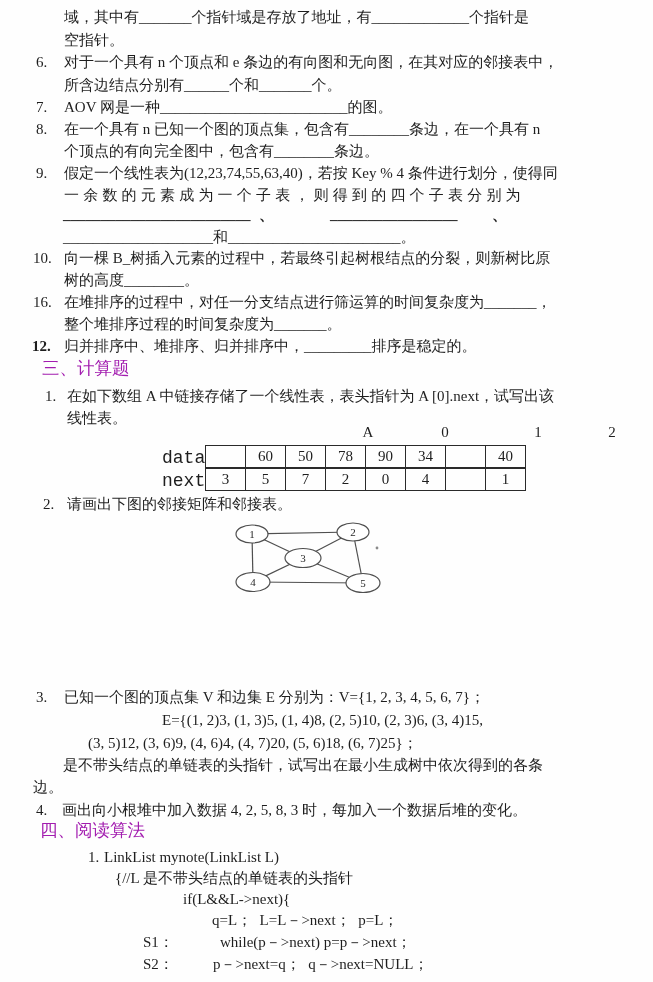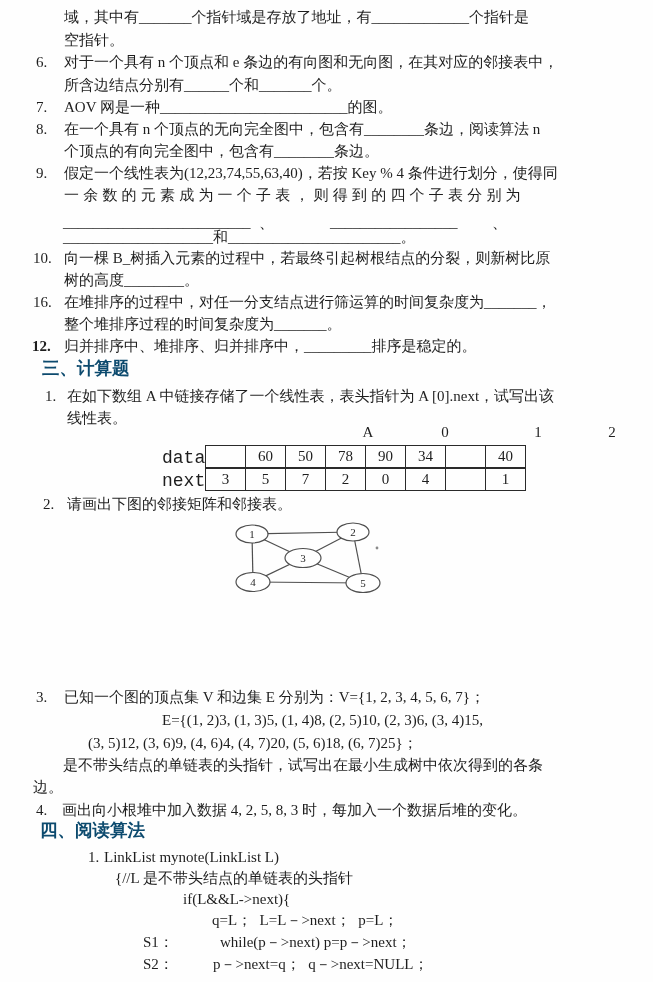--- a/index.html
+++ b/index.html
@@ -8,24 +8,24 @@
     background:#ffffff;
     font-family:"Liberation Serif","DejaVu Serif",serif;
     color:#1e1e1e;
     position:relative;
     overflow:hidden;
   }
   .page{position:absolute;left:0;top:0;width:653px;height:982px;background:#fefefe;}
   .ln{position:absolute;font-size:15px;line-height:20px;white-space:nowrap;}
   .num{position:absolute;font-size:15px;line-height:20px;}
   .bold{font-weight:bold;}
-  .heading{position:absolute;font-size:17.5px;font-weight:bold;line-height:22px;white-space:nowrap;color:#0c4a6e;}
+  .heading{position:absolute;font-size:17.5px;font-weight:normal;line-height:22px;white-space:nowrap;color:#a21caf;}
   .justified{letter-spacing:4.2px;}
   .blankrow{position:absolute;height:20px;font-size:15px;}
-  .blankrow span{position:absolute;top:8px;white-space:nowrap;}
+  .blankrow span{position:absolute;top:0;white-space:nowrap;font-weight:bold;}
   .code{white-space:pre;}
   
   .arr-table{position:absolute;border-collapse:collapse;}
   .arr-table td{
     border:1px solid #2a2a2a;
     width:39px;height:21px;
     text-align:center;vertical-align:middle;
     font-size:15px;padding:0;
   }
   .arr-table tr:first-child td{border-bottom:2px solid #2a2a2a;margin-top:28px;}
@@ -49,21 +49,21 @@
   <div class="ln" style="left:64px;top:30px">空指针。</div>
 
   <div class="num" style="left:36px;top:52px">6.</div>
   <div class="ln" style="left:64px;top:75px">所含边结点分别有______个和_______个。</div>
   <div class="ln" style="left:64px;top:52px">对于一个具有 n 个顶点和 e 条边的有向图和无向图，在其对应的邻接表中，</div>
 
   <div class="num" style="left:36px;top:97px">7.</div>
   <div class="ln" style="left:64px;top:97px">AOV 网是一种_________________________的图。</div>
 
   <div class="num" style="left:36px;top:119px">8.</div>
-  <div class="ln" style="left:64px;top:119px">在一个具有 n 个顶点的无向完全图中，包含有________条边，阅读算法 n</div>
+  <div class="ln" style="left:64px;top:119px">在一个具有 n 已知一个图的顶点集，包含有________条边，在一个具有 n</div>
   <div class="ln" style="left:64px;top:141px">个顶点的有向完全图中，包含有________条边。</div>
 
   <div class="num" style="left:36px;top:163px">9.</div>
   <div class="ln" style="left:64px;top:163px">假定一个线性表为(12,23,74,55,63,40)，若按 Key % 4 条件进行划分，使得同</div>
   <div class="ln justified" style="left:64px;top:185px">一余数的元素成为一个子表，则得到的四个子表分别为</div>
   <div class="blankrow" style="left:63px;top:206px;width:460px">
     <span style="left:0">_________________________</span>
     <span style="left:196px">、</span>
     <span style="left:267px">_________________</span>
     <span style="left:429px">、</span>

